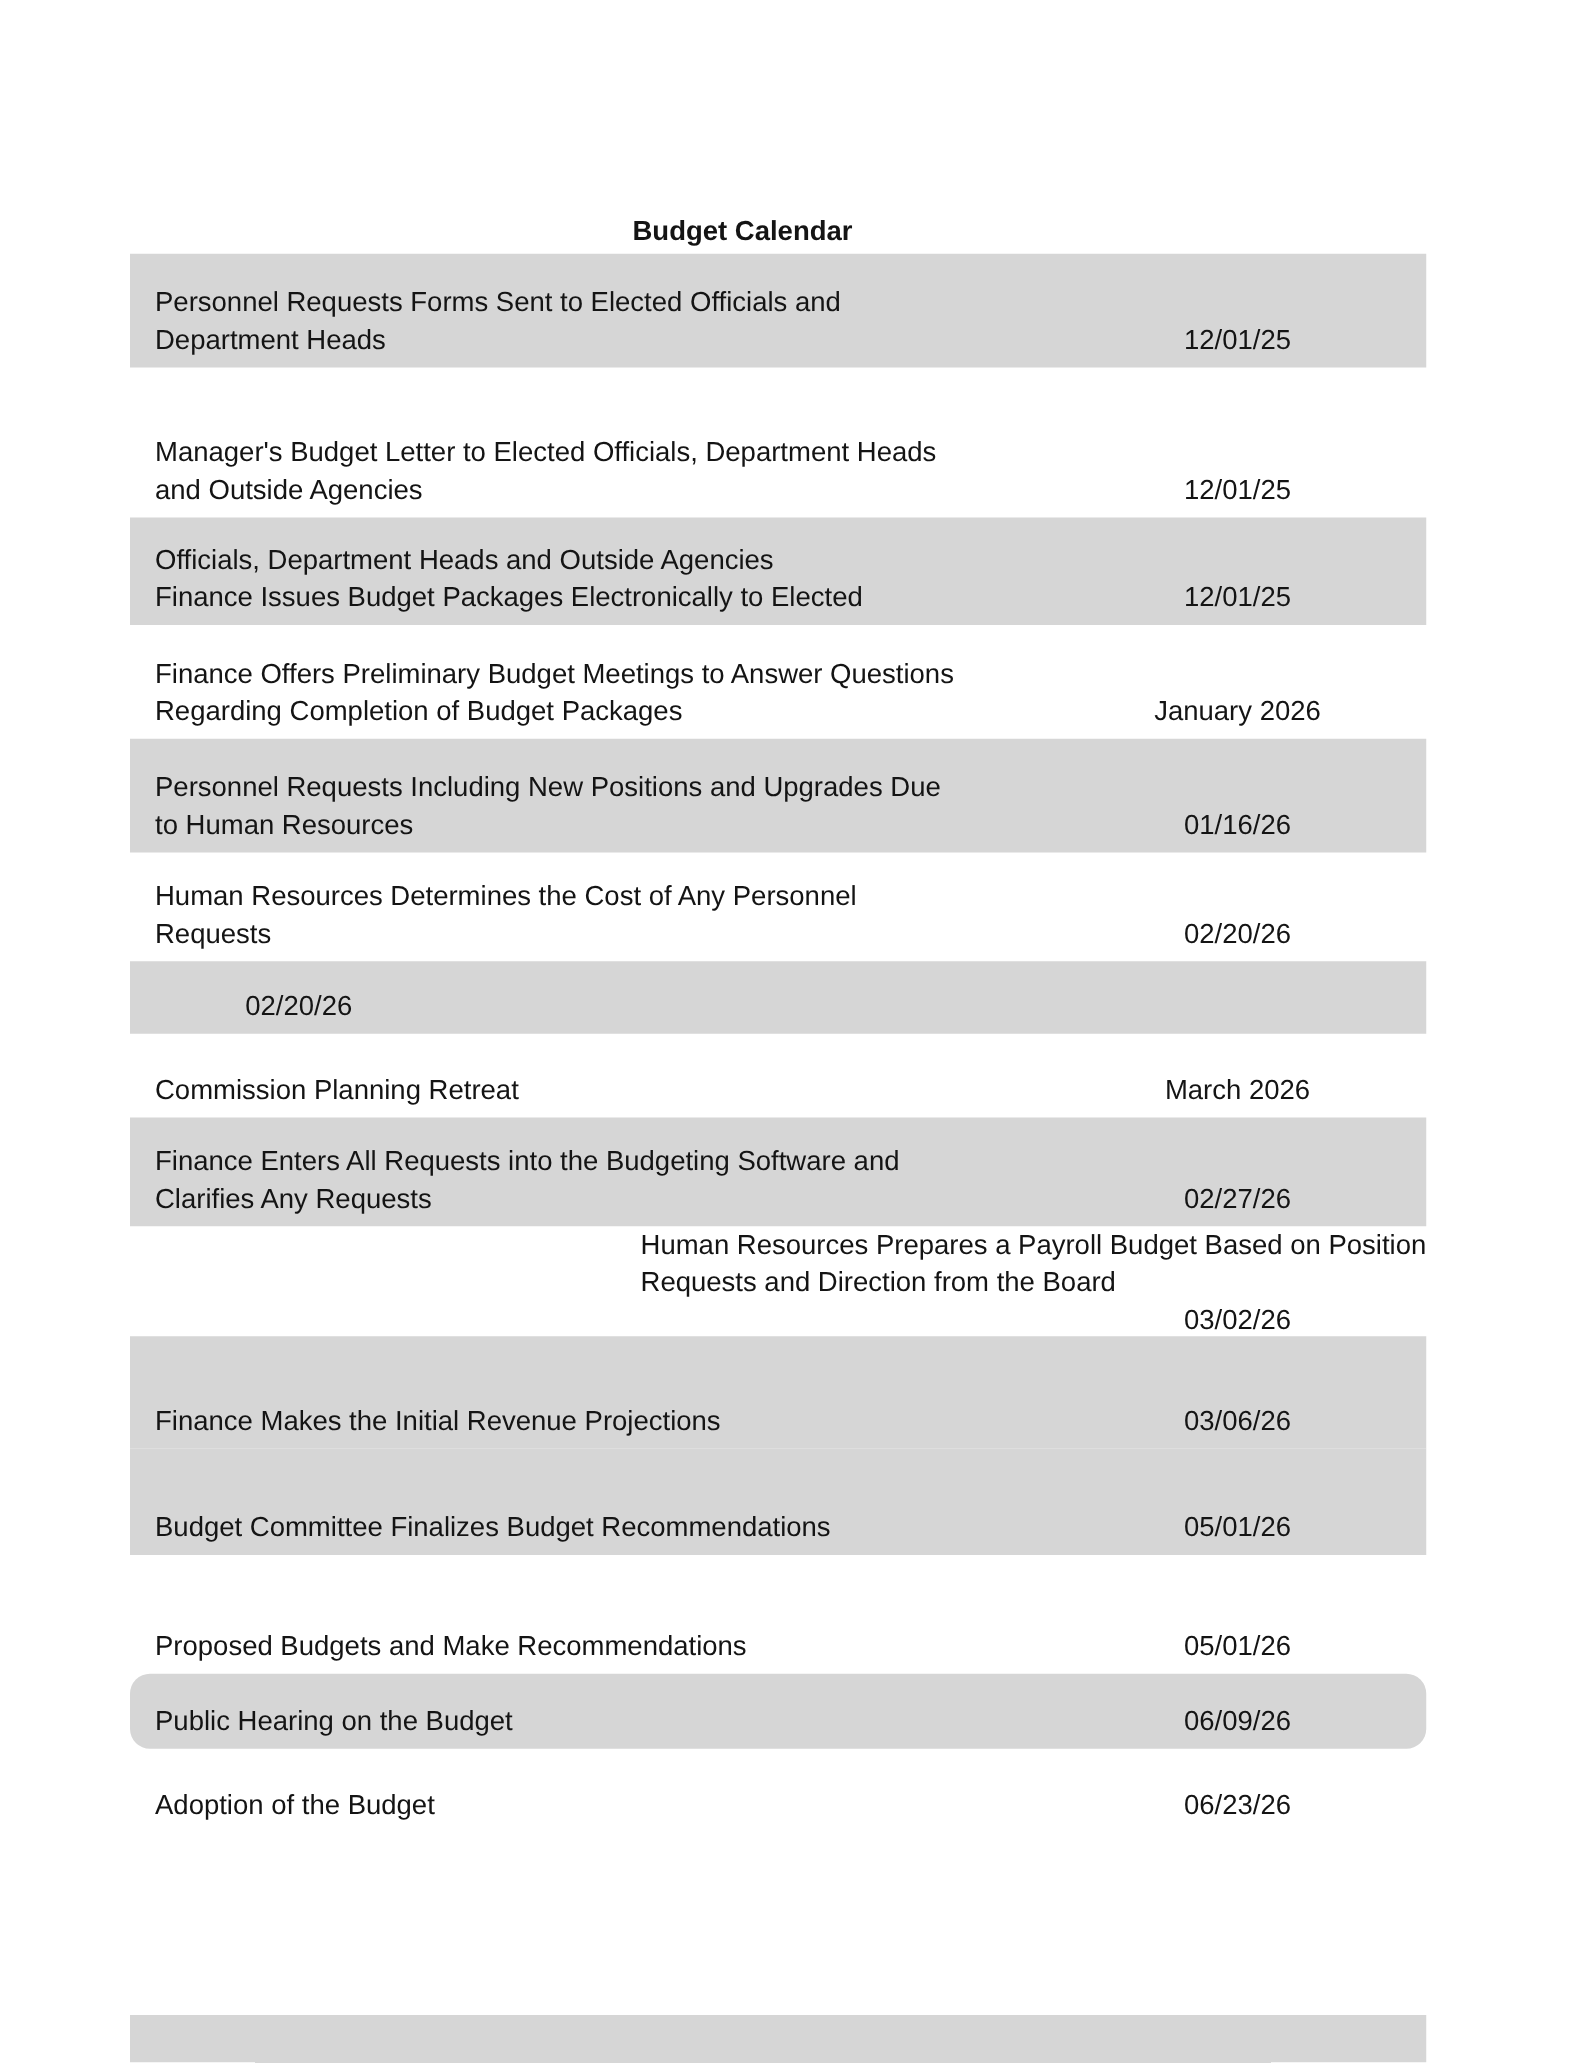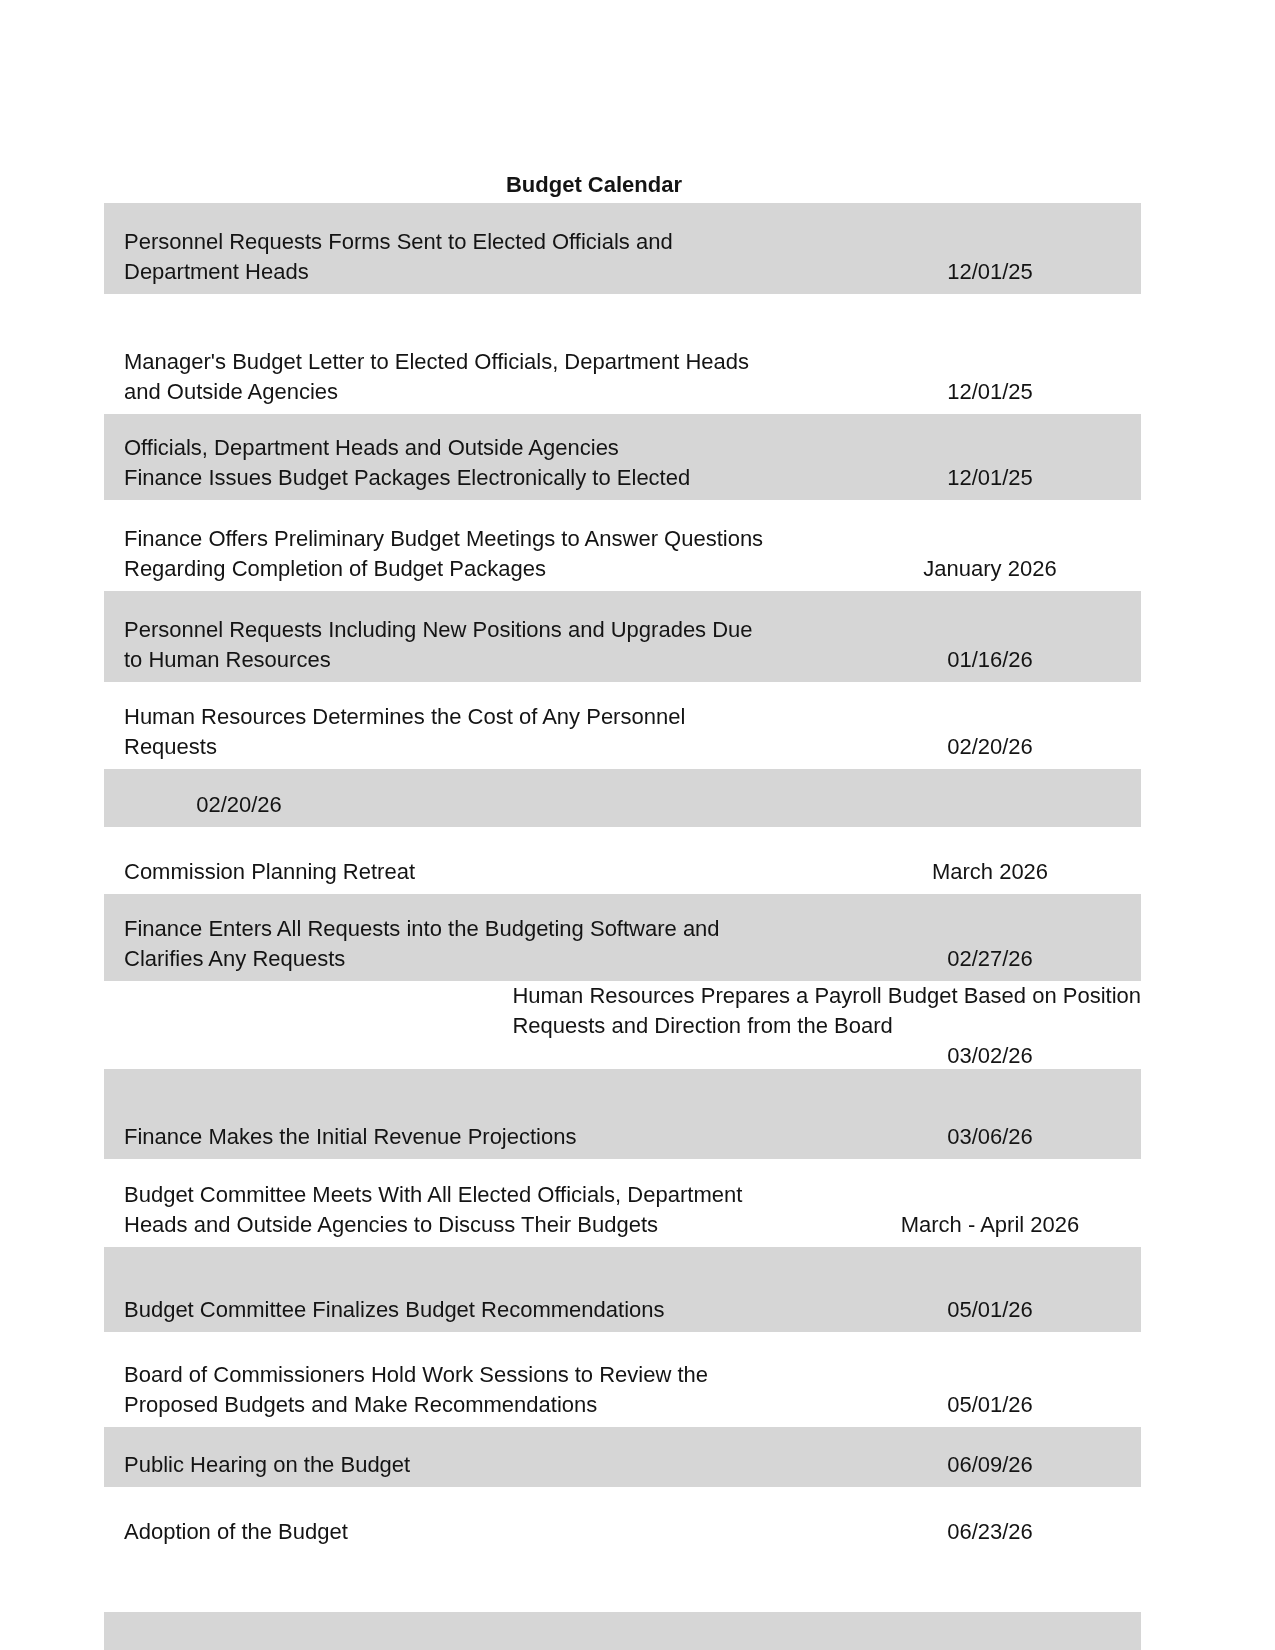--- a/index.html
+++ b/index.html
@@ -133,41 +133,33 @@
           <div>Requests and Direction from the Board</div>
         </div>
         <div class="date-cell">03/02/26</div>
       </div>
       <div class="row shaded" style="height: 90px; background: rgb(214, 214, 214);">
         <div class="activity">
           <div>Finance Makes the Initial Revenue Projections</div>
         </div>
         <div class="date-cell">03/06/26</div>
       </div>
-      <div class="row" style="height: 88px;">
-        <div class="activity">
-          <div>Budget Committee Meets With All Elected Officials, Department</div>
-          <div>Heads and Outside Agencies to Discuss Their Budgets</div>
-        </div>
-        <div class="date-cell">March - April 2026</div>
-      </div>
       <div class="row shaded" style="height: 85px; background: rgb(214, 214, 214);">
         <div class="activity">
           <div>Budget Committee Finalizes Budget Recommendations</div>
         </div>
         <div class="date-cell">05/01/26</div>
       </div>
       <div class="row" style="height: 95px;">
         <div class="activity">
-          <div>Board of Commissioners Hold Work Sessions to Review the</div>
           <div>Proposed Budgets and Make Recommendations</div>
         </div>
         <div class="date-cell">05/01/26</div>
       </div>
-      <div class="row shaded" style="height: 60px; background: rgb(214, 214, 214);">
+      <div class="row shaded" style="height: 60px; background: rgb(214, 214, 214); border-radius: 16px;">
         <div class="activity">
           <div>Public Hearing on the Budget</div>
         </div>
         <div class="date-cell">06/09/26</div>
       </div>
       <div class="row" style="height: 67px;">
         <div class="activity">
           <div>Adoption of the Budget</div>
         </div>
         <div class="date-cell">06/23/26</div>

